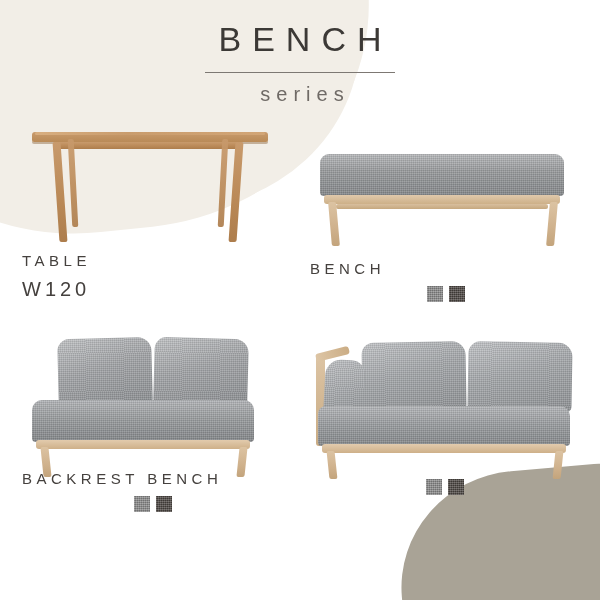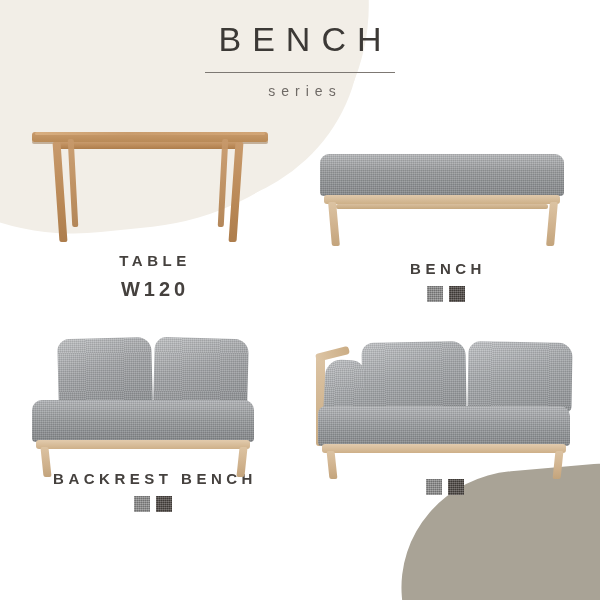--- a/index.html
+++ b/index.html
@@ -42,36 +42,36 @@
   .brand{
     font-size:34px;letter-spacing:11px;color:#3c3936;
     font-weight:300;line-height:1;padding-left:11px;
     font-family:"Liberation Sans", sans-serif;
   }
   .rule{
     width:190px;height:1px;background:#7d7873;
     margin:16px auto 0 auto;
   }
   .series{
-    margin-top:10px;font-size:14px;letter-spacing:6px;
+    margin-top:10px;font-size:20px;letter-spacing:6px;
     color:#6f6a66;font-weight:400;padding-left:10px;
   }
 
   
   .cell{position:absolute;}
   .cell-table{left:18px;top:112px;width:270px;}
   .cell-bench{left:306px;top:140px;width:280px;}
   .cell-backrest{left:18px;top:330px;width:270px;}
   .cell-arm{left:300px;top:330px;width:290px;}
 
   .photo{position:relative;width:100%;}
   .caption{
-    text-align:center;
+    text-align:left;
     font-size:15px;letter-spacing:4.5px;color:#45413e;
-    font-weight:700;padding-left:4px;
+    font-weight:400;padding-left:4px;
   }
   .caption.sub{margin-top:9px;font-size:20px;letter-spacing:4px;}
   .swatches{
     display:flex;justify-content:center;gap:6px;margin-top:9px;
   }
   .sw{width:16px;height:16px;position:relative;overflow:hidden;}
   .sw::after{
     content:"";position:absolute;inset:0;
     background-image:
       repeating-linear-gradient(0deg, rgba(255,255,255,.16) 0 1px, rgba(0,0,0,.10) 1px 2px),

